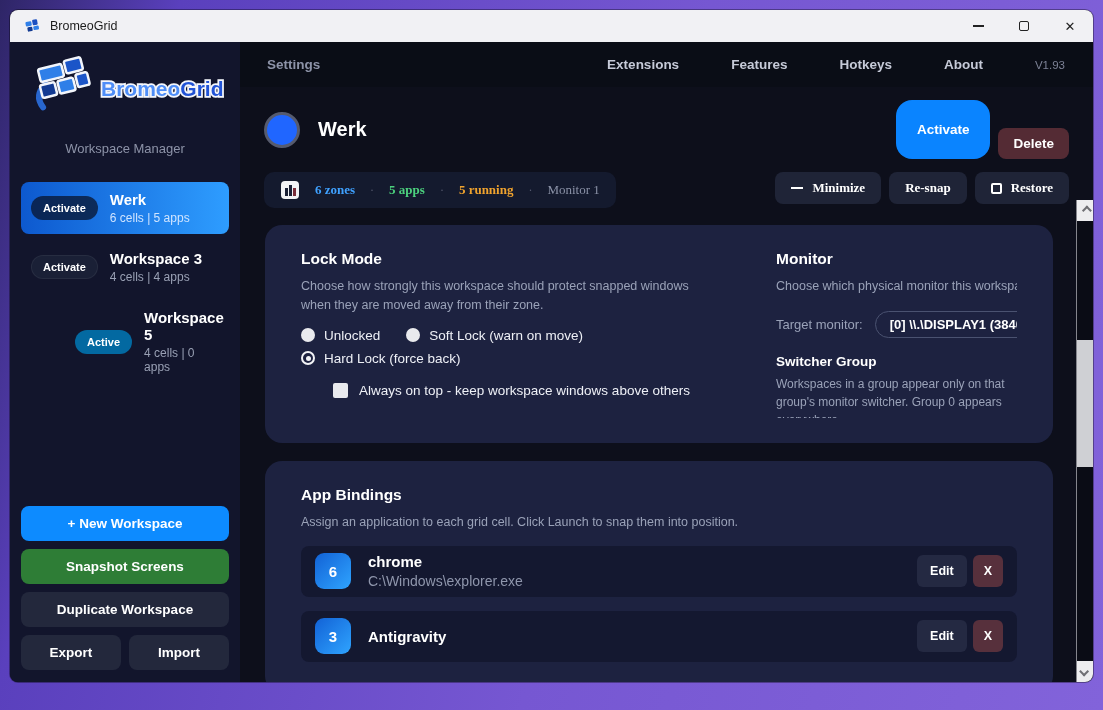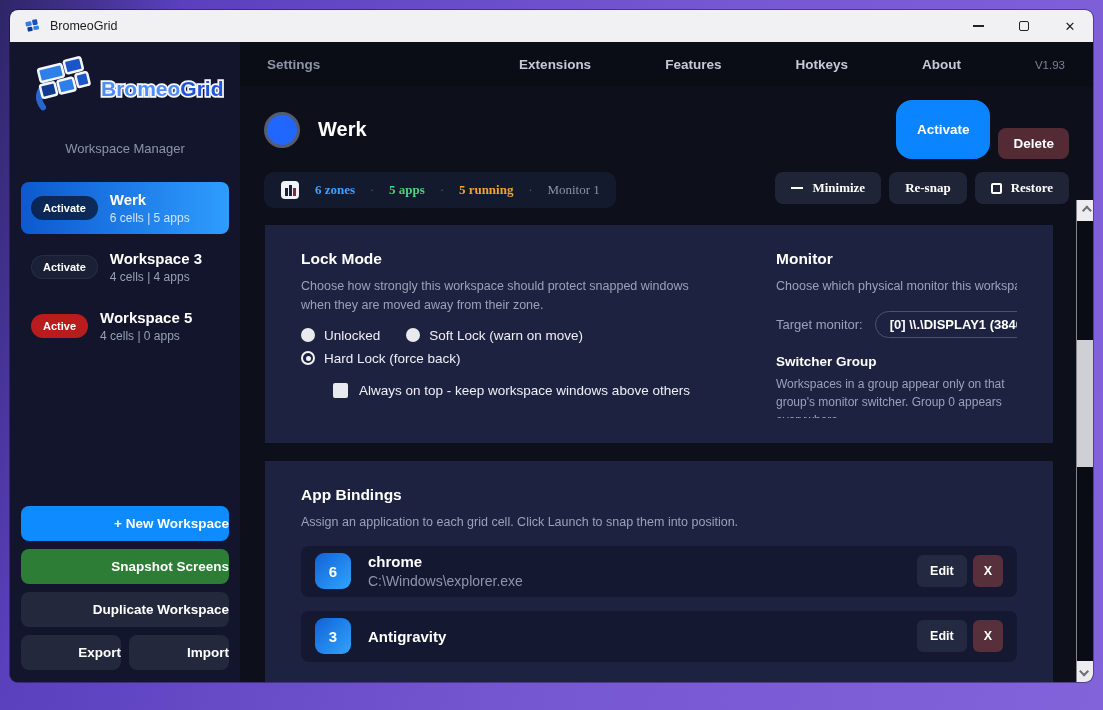--- a/index.html
+++ b/index.html
@@ -24,36 +24,36 @@
   
   .app { flex:1; display:flex; min-height:0; }
   .sidebar { width:230px; background:#12152c; display:flex; flex-direction:column; padding:10px 11px 12px; flex-shrink:0; }
   .logo-wrap { text-align:center; padding-top:4px; }
   .brand-sub { font-size:13px; color:#8d93a8; margin-top:19px; }
   .ws-list { margin-top:26px; }
   .ws-item { display:flex; align-items:center; gap:12px; padding:9px 10px; border-radius:8px; margin-bottom:7px; min-height:50px; }
   .ws-item.selected { background:linear-gradient(90deg,#0d59cf,#2e9dff); }
   .ws-badge { font-size:11px; font-weight:bold; color:#fff; background:#1a2036; border:1px solid rgba(255,255,255,.06); border-radius:12px; padding:5px 11px; flex-shrink:0; }
   .ws-item.selected .ws-badge { background:rgba(9,17,38,.72); border-color:transparent; }
-  .ws-badge.active { background:#b91c1c; border-color:transparent; }
+  .ws-badge.active { background:#0369a1; border-color:transparent;margin-left:44px; }
   .ws-name { color:#fff; font-weight:bold; font-size:15px; }
   .ws-meta { color:#99a0b4; font-size:12px; margin-top:3px; }
   .ws-item.selected .ws-meta { color:#cfe4ff; }
   .side-spacer { flex:1; }
-  .side-btn { display:block; width:100%; text-align:right; padding:10px 0; border-radius:8px; font-weight:bold; font-size:13.5px; color:#fff; margin-top:8px; background:#23283c; border:none; font-family:inherit; }
+  .side-btn { display:block; width:100%; text-align:center; padding:10px 0; border-radius:8px; font-weight:bold; font-size:13.5px; color:#fff; margin-top:8px; background:#23283c; border:none; font-family:inherit; }
   .side-btn.blue { background:#0d8bff; }
   .side-btn.green { background:#2e7d36; }
   .side-row { display:flex; gap:8px; margin-top:8px; }
   .side-row .side-btn { flex:1; margin-top:0; }
   
   .main { flex:1; display:flex; flex-direction:column; min-width:0; background:#0d0f1b; }
   .nav { height:45px; background:#0a0d16; display:flex; align-items:stretch; flex-shrink:0; }
   .tab { padding:0 27px; display:flex; align-items:center; font-weight:bold; font-size:13.5px; color:#8d93a8; }
   .tab.active { background:#11162b; color:#fff; box-shadow:inset 0 -3px 0 #1f8fff; }
-  .nav-right { margin-left:auto; display:flex; align-items:center; gap:74px; padding-right:28px; }
+  .nav-right { margin-left:auto; display:flex; align-items:center; gap:52px; padding-right:28px; }
   .nav-link { color:#c6cad8; font-weight:bold; font-size:13.5px; }
   .nav-version { color:#7d8296; font-size:11.5px; }
   
   .header { padding:13px 24px 0; height:113px; flex-shrink:0; }
   .header-row1 { display:flex; align-items:center; }
   .avatar { width:36px; height:36px; border-radius:50%; background:#2066ff; border:3px solid #565b6e; flex-shrink:0; }
   .h-title { font-size:20px; font-weight:bold; color:#fff; margin-left:18px; }
   .h-actions { margin-left:auto; display:flex; gap:8px; }
   .btn { border:none; font-family:inherit; color:#fff; font-weight:bold; font-size:13.5px; }
   .btn-activate { background:#0a84ff; border-radius:16px; padding:8px 21px; }
@@ -63,21 +63,21 @@
   .stat-item { font-size:13px; font-weight:bold; }
   .stat-sep { color:#565b70; font-size:12px; }
   .stats-icon { width:20px; height:20px; }
   .tools { margin-left:auto; display:flex; gap:8px; }
   .tool-btn { background:#1f2437; border-radius:8px; padding:8px 16px; color:#fff; font-weight:bold; font-size:13px; display:flex; align-items:center; gap:9px; border:none; font-family:inherit; }
   .ic-minus { width:12px; height:2px; background:#fff; }
   .ic-square { width:11px; height:11px; border:2px solid #fff; border-radius:2px; }
   
   .scrollwrap { flex:1; position:relative; overflow:hidden; }
   .panels { position:absolute; left:25px; right:40px; top:0; }
-  .panel { background:#1d2240; border-radius:0; padding:25px 36px; }
+  .panel { background:#1d2240; border-radius:17px; padding:25px 36px; }
   .panel1 { margin-top:25px; height:218px; display:grid; grid-template-columns:450px 1fr; }
   .panel2 { margin-top:18px; height:232px; }
   .sec-title { font-size:15.5px; font-weight:bold; color:#fff; }
   .sec-desc { font-size:12.5px; color:#9aa2b8; line-height:1.5; margin-top:9px; max-width:420px; }
   .radios { margin-top:13px; display:flex; flex-wrap:wrap; column-gap:26px; row-gap:8px; max-width:390px; }
   .radio { display:flex; align-items:center; gap:9px; color:#eef0f6; font-size:13.5px; }
   .radio-dot { width:14px; height:14px; border-radius:50%; background:#e9eaee; flex-shrink:0; position:relative; }
   .radio.selected .radio-dot { background:transparent; border:2px solid #f2f3f6; }
   .radio.selected .radio-dot::after { content:""; position:absolute; left:2.5px; top:2.5px; width:5px; height:5px; border-radius:50%; background:#f2f3f6; }
   .check-row { margin-top:17px; display:flex; align-items:center; gap:11px; color:#eef0f6; font-size:13.5px;margin-left:32px; }

